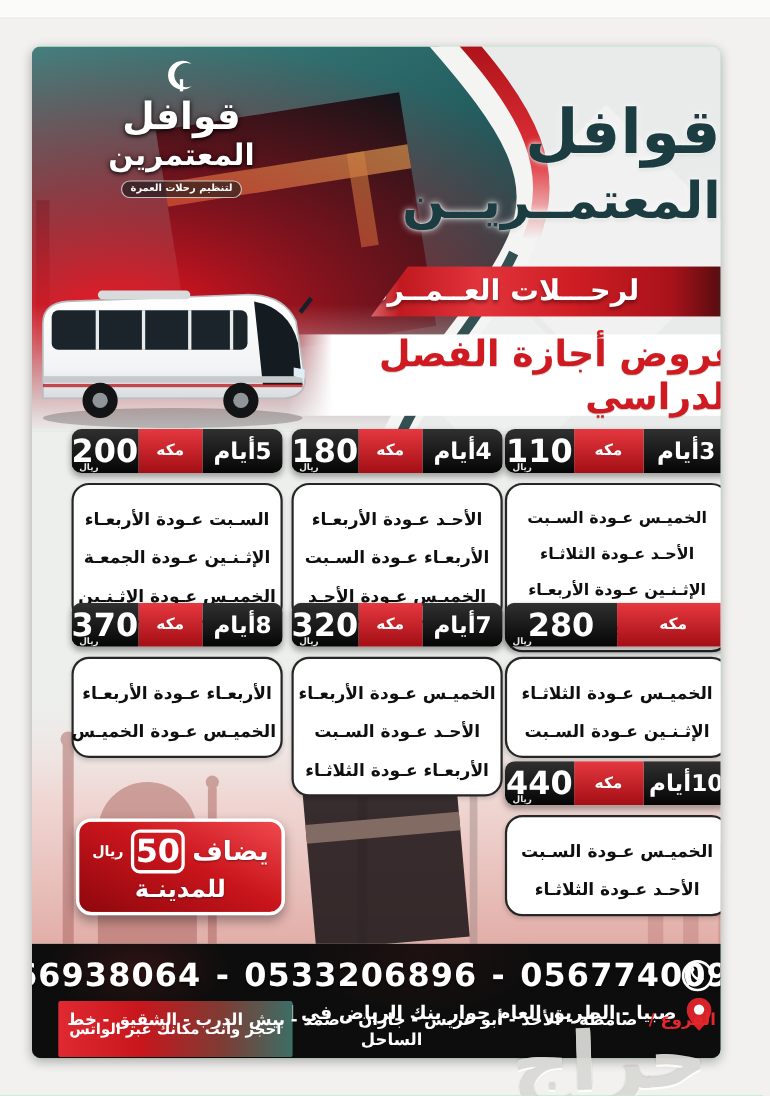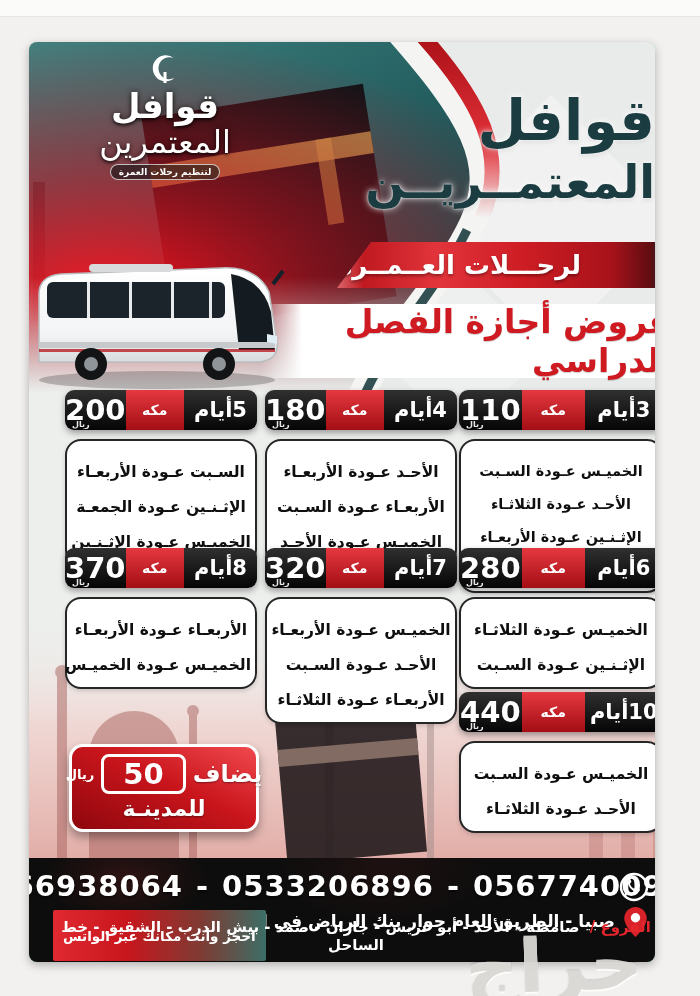--- a/index.html
+++ b/index.html
@@ -19,21 +19,21 @@
   
   .hero{position:absolute;top:0;left:0;width:642px;height:350px;background:#e9ebea;overflow:hidden;}
   .hero-deco1,.hero-deco2{position:absolute;background:#f3f4f3;transform:rotate(45deg);}
   .hero-deco1{width:180px;height:180px;right:30px;top:90px;opacity:.7;}
   .hero-deco2{width:120px;height:120px;right:150px;top:250px;opacity:.5;}
   .hero-photo{position:absolute;top:0;left:0;}
 
   .logo{position:absolute;left:52px;top:12px;width:168px;height:215px;text-align:center;color:#fff;z-index:4;direction:rtl;}
   .logo .crescent{display:block;margin:0 auto 2px;}
   .logo .l1{font-size:34px;font-weight:800;line-height:40px;text-shadow:0 0 6px rgba(0,0,0,.65),0 2px 3px rgba(0,0,0,.6);}
-  .logo .l2{font-size:32px;font-weight:400;line-height:32px;text-shadow:0 0 6px rgba(0,0,0,.65),0 2px 3px rgba(0,0,0,.6);}
+  .logo .l2{font-size:27px;font-weight:700;line-height:32px;text-shadow:0 0 6px rgba(0,0,0,.65),0 2px 3px rgba(0,0,0,.6);}
   .logo .cap{display:inline-block;margin-top:6px;font-size:9px;font-weight:700;background:rgba(10,20,20,.55);border:1px solid rgba(255,255,255,.7);border-radius:8px;padding:2px 8px;}
 
   .hero-title{position:absolute;right:16px;top:48px;text-align:right;direction:rtl;z-index:3;
     color:#1b3c41;font-weight:900;
     text-shadow:0 0 7px rgba(255,255,255,.95),0 0 2px rgba(255,255,255,.9),0 2px 4px rgba(0,0,0,.15);}
   .hero-title .t1{font-size:56px;line-height:62px;}
   .hero-title .t2{font-size:46px;line-height:60px;}
 
   .red-band{position:absolute;top:200px;left:308px;right:0;height:46px;z-index:3;
     background:linear-gradient(to left,#15383b 0%,#5f0d11 6%,#a8121a 18%,#cf1d24 45%,#e2343b 70%,#c01920 92%,#d8656a 100%);
@@ -65,21 +65,21 @@
     padding:9px 4px;text-align:center;box-shadow:0 2px 4px rgba(0,0,0,.15);}
   .offer-sched div{color:#0f0f0f;font-size:15.5px;font-weight:800;line-height:25px;white-space:nowrap;margin-top:10px;}
   .offer-sched.tight div{font-size:14.5px;line-height:23px;}
 
   .madinah-note{position:absolute;left:40px;top:352px;width:176px;z-index:3;
     background:linear-gradient(205deg,#f0494f 0%,#ca151c 45%,#8e070d 100%);
     border:3px solid #fff;border-radius:14px;box-shadow:0 5px 10px rgba(0,0,0,.35);
     padding:7px 4px 8px;text-align:center;direction:rtl;color:#fff;}
   .madinah-note .row1{display:flex;align-items:center;justify-content:center;gap:7px;}
   .madinah-note .pre{font-size:24px;font-weight:900;text-shadow:0 1px 2px rgba(0,0,0,.4);}
-  .madinah-note .amt{border:3px solid #fff;border-radius:8px;padding:0 19px;font-size:29px;line-height:34px;font-weight:900;}
+  .madinah-note .amt{border:3px solid #fff;border-radius:8px;padding:0 1px;font-size:29px;line-height:34px;font-weight:900;}
   .madinah-note .unit{font-size:13px;font-weight:800;}
   .madinah-note .row2{font-size:22px;font-weight:900;margin-top:2px;text-shadow:0 1px 2px rgba(0,0,0,.4);}
 
   
   .footer{position:absolute;top:816px;left:0;width:642px;height:104px;
     background:
       radial-gradient(120px 60px at 15% 20%,rgba(110,30,30,.35),rgba(0,0,0,0) 70%),
       radial-gradient(160px 80px at 55% 10%,rgba(70,25,25,.3),rgba(0,0,0,0) 70%),
       #0d0d0d;}
   .phones{position:absolute;top:11px;left:20px;right:64px;display:flex;align-items:center;justify-content:center;gap:13px;direction:ltr;}
@@ -276,21 +276,20 @@
       </div>
       <div class="offer-sched">
         <div>السـبت عـودة الأربعـاء</div>
         <div>الإثـنـين عـودة الجمعـة</div>
         <div>الخميـس عـودة الإثـنـين</div>
       </div>
     </div>
 
     <div class="offer-cell" style="top:156px;right:8px;width:204px;">
       <div class="offer-badge">
-        <div class="seg seg-days">6أيام</div>
         <div class="seg seg-city">مكه</div>
         <div class="seg seg-price">
             <span>280</span>
             <span class="cur">ريال</span>
           </div>
       </div>
       <div class="offer-sched">
         <div>الخميـس عـودة الثلاثـاء</div>
         <div>الإثـنـين عـودة السـبت</div>
       </div>

